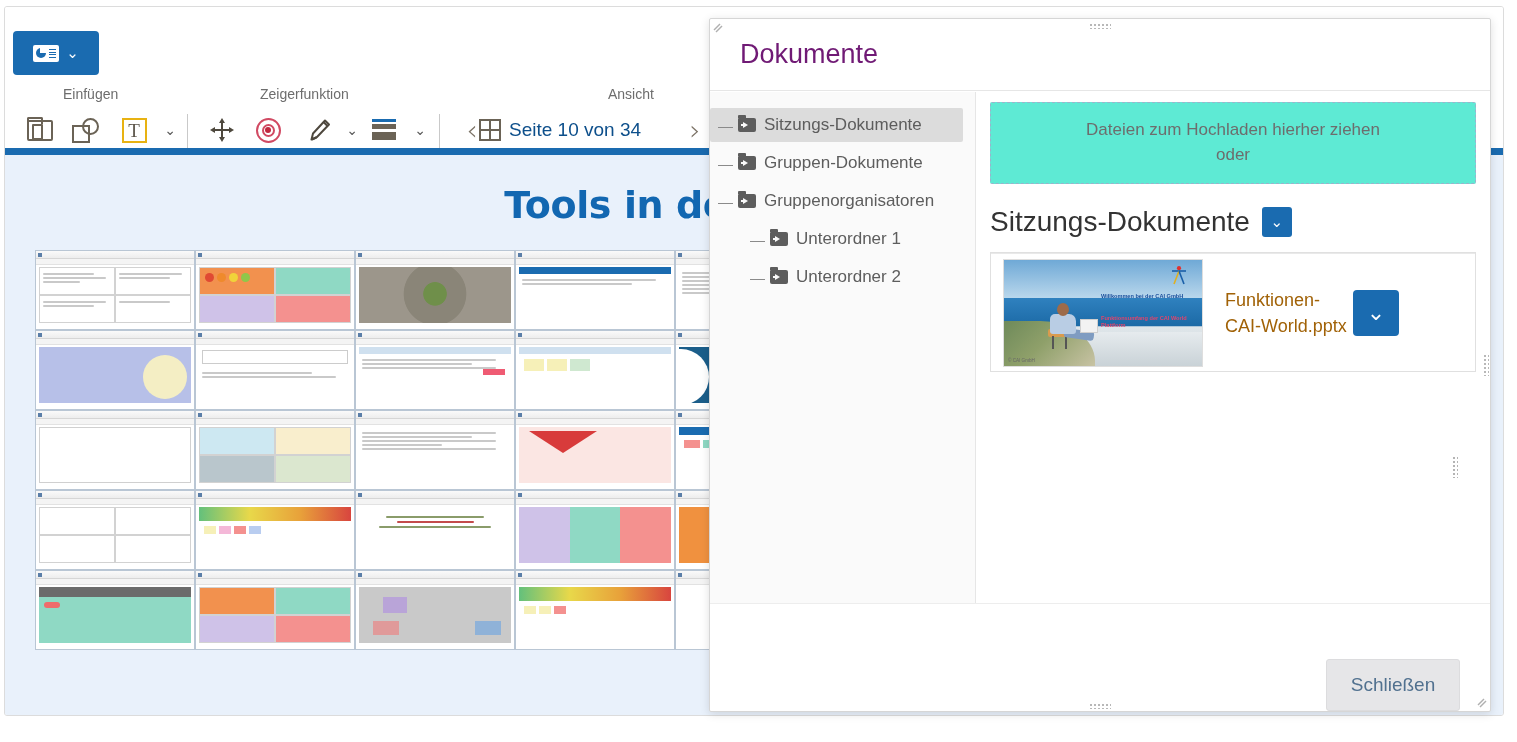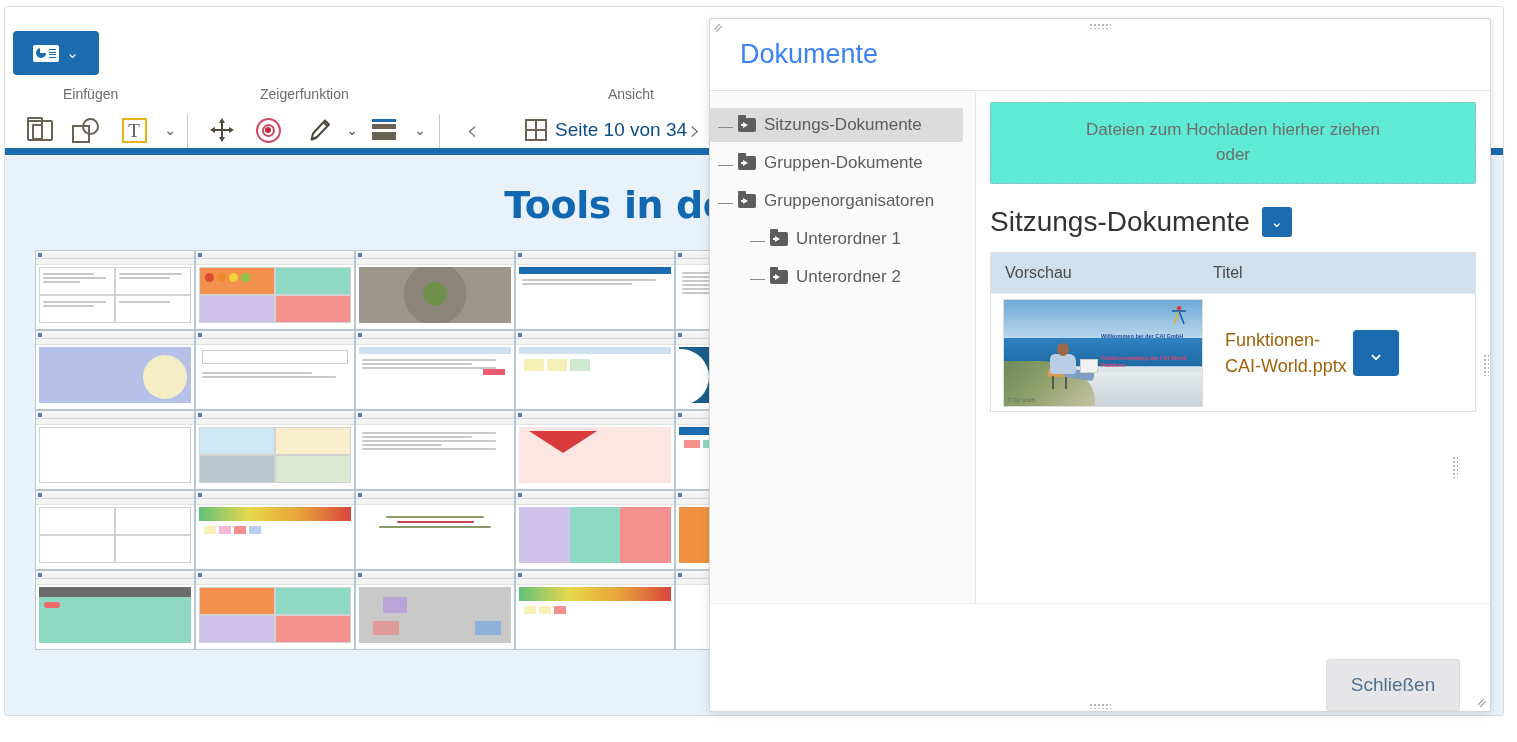--- a/index.html
+++ b/index.html
@@ -214,21 +214,21 @@
   .nav-arrow {
     position: absolute; top: 103px;
     width: 34px; height: 40px;
     display: flex; align-items: center; justify-content: center;
     color: #7d7468; font-size: 28px; font-weight: 300;
     font-family: "DejaVu Sans", sans-serif;
     cursor: pointer;
   }
   .page-indicator {
     position: absolute;
-    top: 103px; left: 520px;
+    top: 103px; left: 474px;
     height: 40px;
     display: flex; align-items: center; gap: 8px;
     cursor: pointer;
   }
   .grid-glyph {
     width: 22px; height: 22px;
     border: 2px solid #6b6356;
     position: relative;
   }
   .grid-glyph::before {
@@ -355,21 +355,21 @@
 
   .dlg-header {
     height: 72px;
     display: flex;
     align-items: center;
     padding: 0 0 0 30px;
     border-bottom: 1px solid #e6e6e6;
   }
   .dlg-title {
     font-size: 27px;
-    color: #3b82f6;
+    color: #701a75;
     font-weight: 400;
   }
 
   .dlg-body {
     position: absolute;
     left: 0; right: 0; top: 73px; bottom: 108px;
     display: flex;
   }
 
   .tree-pane {
@@ -1231,24 +1231,20 @@
         </div>
 
         <div class="section-head">
           <div class="section-title">Sitzungs-Dokumente</div>
           <div class="blue-chip">
             <span>⌄</span>
           </div>
         </div>
 
         <div class="doc-table">
-          <div class="doc-thead">
-            <div class="th th-vorschau">Vorschau</div>
-            <div class="th th-titel">Titel</div>
-          </div>
 
           <div class="doc-row">
             <div class="thumb">
               <div class="sky"></div>
               <div class="sea"></div>
               <div class="terrace"></div>
               <div class="cliff"></div>
               <div class="person">
                 <div class="p-chair"></div>
                   <div class="p-chair2"></div>

